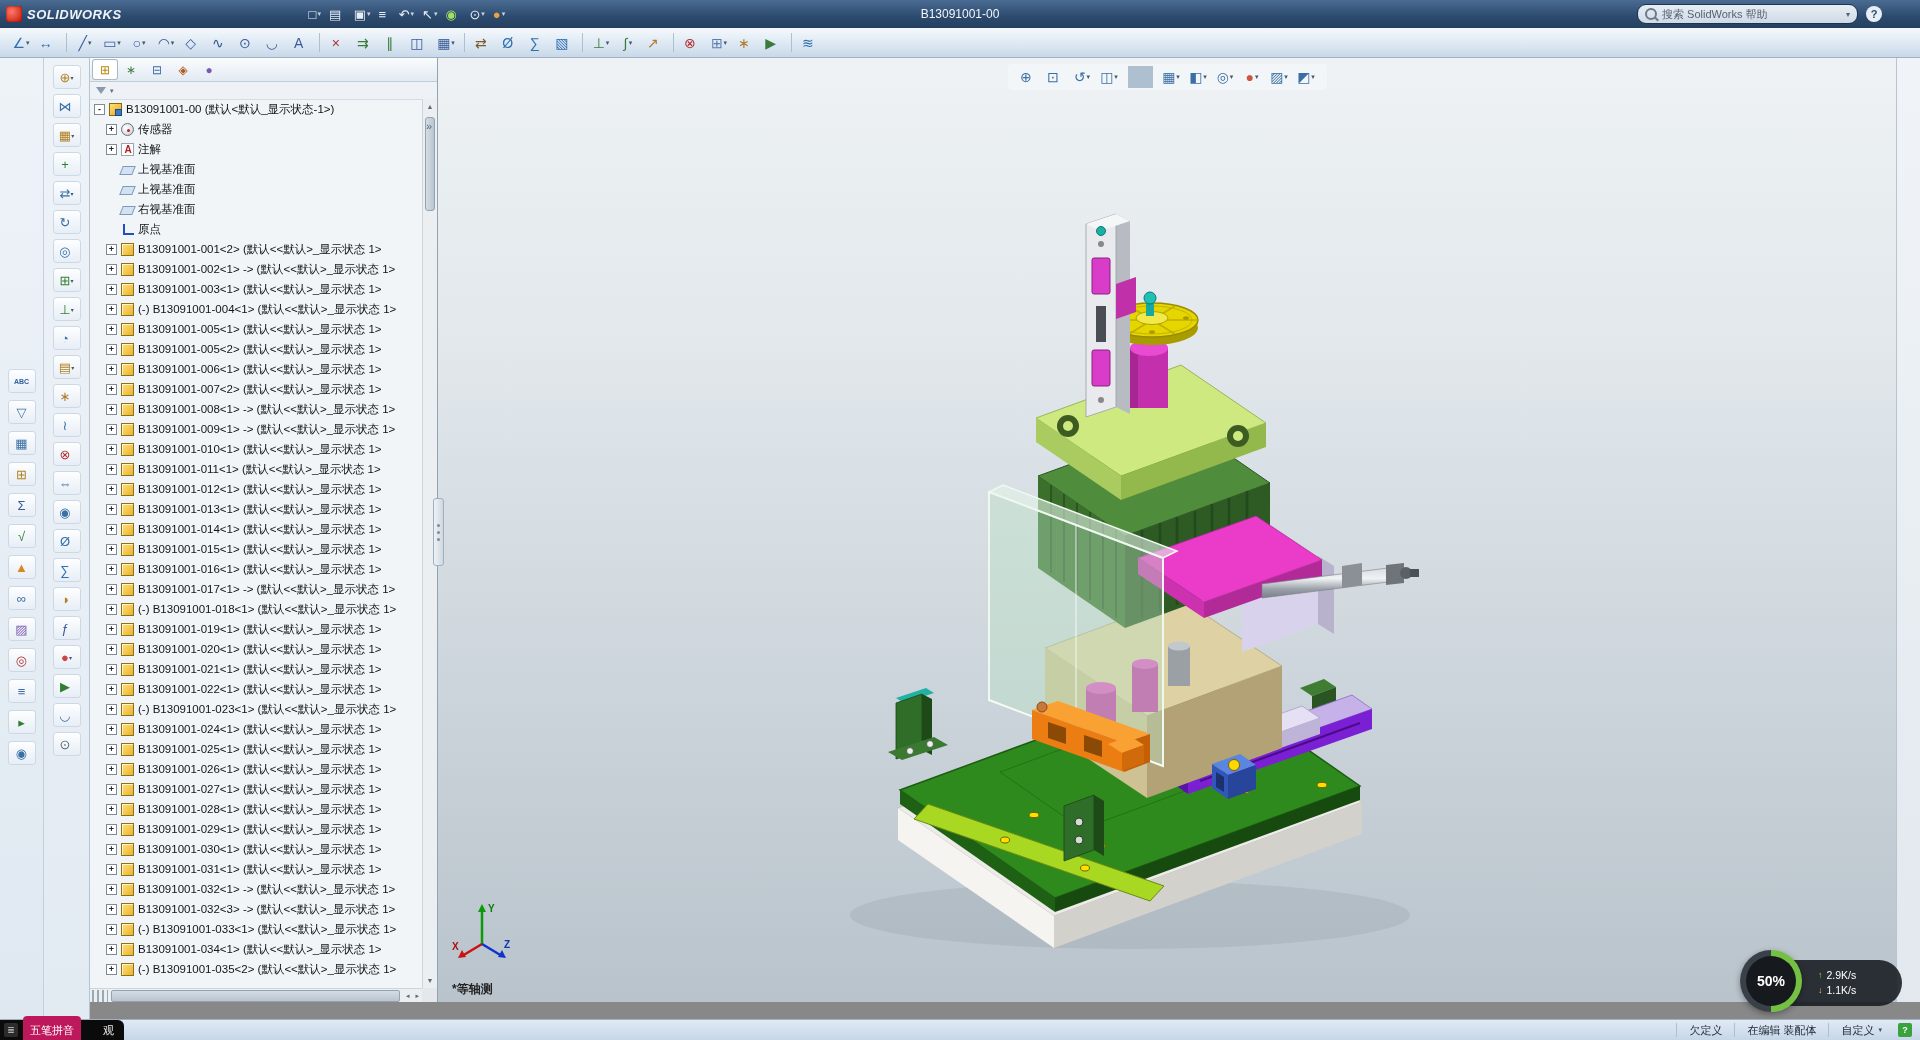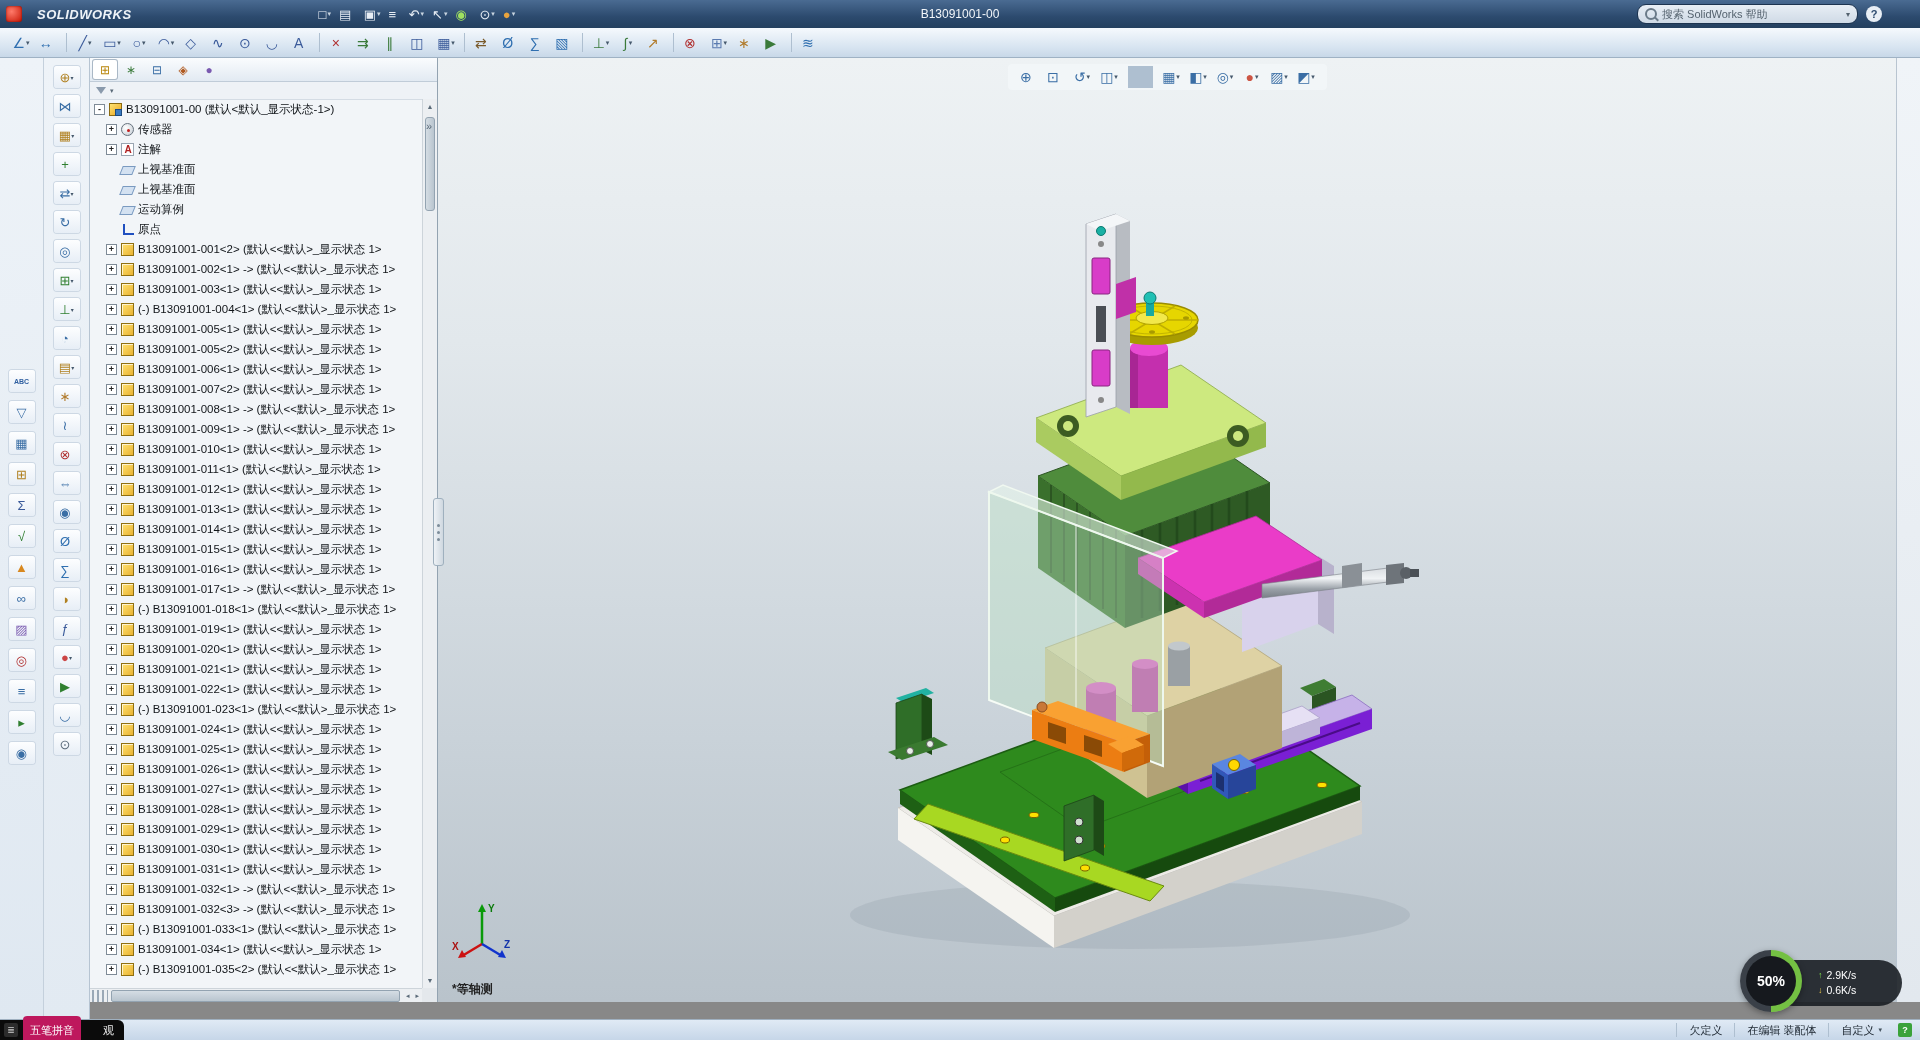--- a/index.html
+++ b/index.html
@@ -2,21 +2,21 @@
 <html><head>
 <meta charset="utf-8">
 <style>
   html,body{margin:0;padding:0;background:#888;}
   #app{position:relative;width:1920px;height:1040px;overflow:hidden;
        font-family:"Liberation Sans",sans-serif;user-select:none;}
   
   .titlebar{position:absolute;left:0;top:0;width:1920px;height:28px;
     background:linear-gradient(#4a6b92,#2c4a6e 60%,#24405f);display:flex;align-items:center;
     color:#eef3f8;font-size:12px;z-index:30;}
-  .logo{display:flex;align-items:center;gap:15px;padding:0 10px 0 6px;}
+  .logo{display:flex;align-items:center;gap:5px;padding:0 10px 0 6px;}
   .logo-mark{width:16px;height:16px;border-radius:3px;background:radial-gradient(circle at 35% 35%,#ff7a6a,#c41200);
     box-shadow:inset 0 0 2px #7a0a00;}
   .logo-text{font-weight:bold;font-style:italic;letter-spacing:.5px;font-size:13px;}
   .menus{display:flex;align-items:center;gap:2px;margin-left:4px;}
   .menu{padding:2px 8px;border-radius:2px;white-space:nowrap;}
   .tb-tools{display:flex;align-items:center;margin-left:10px;gap:2px;}
   .tbt{display:inline-flex;align-items:center;padding:1px 3px;border-radius:2px;}
   .tbt .g{font-size:13px;color:#e8eef5;}
   .tbt .dd{font-size:7px;color:#c8d4e0;margin-left:1px;}
   .doc-title{position:absolute;left:50%;transform:translateX(-50%);font-size:12px;color:#f2f6fa;}
@@ -548,21 +548,21 @@
           <span class="tlabel">上视基准面</span>
         </div>
         <div class="trow" style="padding-left: 16px; text-align: right;">
           <span class="exp" style="visibility: hidden;"></span>
           <span class="ticon ic-plane"></span>
           <span class="tlabel">上视基准面</span>
         </div>
         <div class="trow" style="padding-left: 16px;">
           <span class="exp" style="visibility: hidden;"></span>
           <span class="ticon ic-plane"></span>
-          <span class="tlabel">运动算例</span>
+          <span class="tlabel">右视基准面</span>
         </div>
         <div class="trow" style="padding-left: 16px; font-family: Liberation Mono, monospace;">
           <span class="exp" style="visibility: hidden;"></span>
           <span class="ticon ic-origin"></span>
           <span class="tlabel">原点</span>
         </div>
         <div class="trow" style="padding-left: 16px;">
           <span class="exp">+</span>
           <span class="ticon ic-comp"></span>
           <span class="tlabel">B13091001-001&lt;2&gt; (默认&lt;&lt;默认&gt;_显示状态 1&gt;</span>
@@ -1041,21 +1041,21 @@
   </div>
 
   <div class="netmon">
     <div class="netpill">
       <div class="netrow">
           <span class="net-up">↑</span>
           <span>2.9K/s</span>
         </div>
       <div class="netrow">
           <span class="net-down">↓</span>
-          <span>0.6K/s</span>
+          <span>1.1K/s</span>
         </div>
     </div>
     <div class="netcircle">
       <div class="netinner">50%</div>
     </div>
   </div>
 
 </div>
 
 </body></html>

